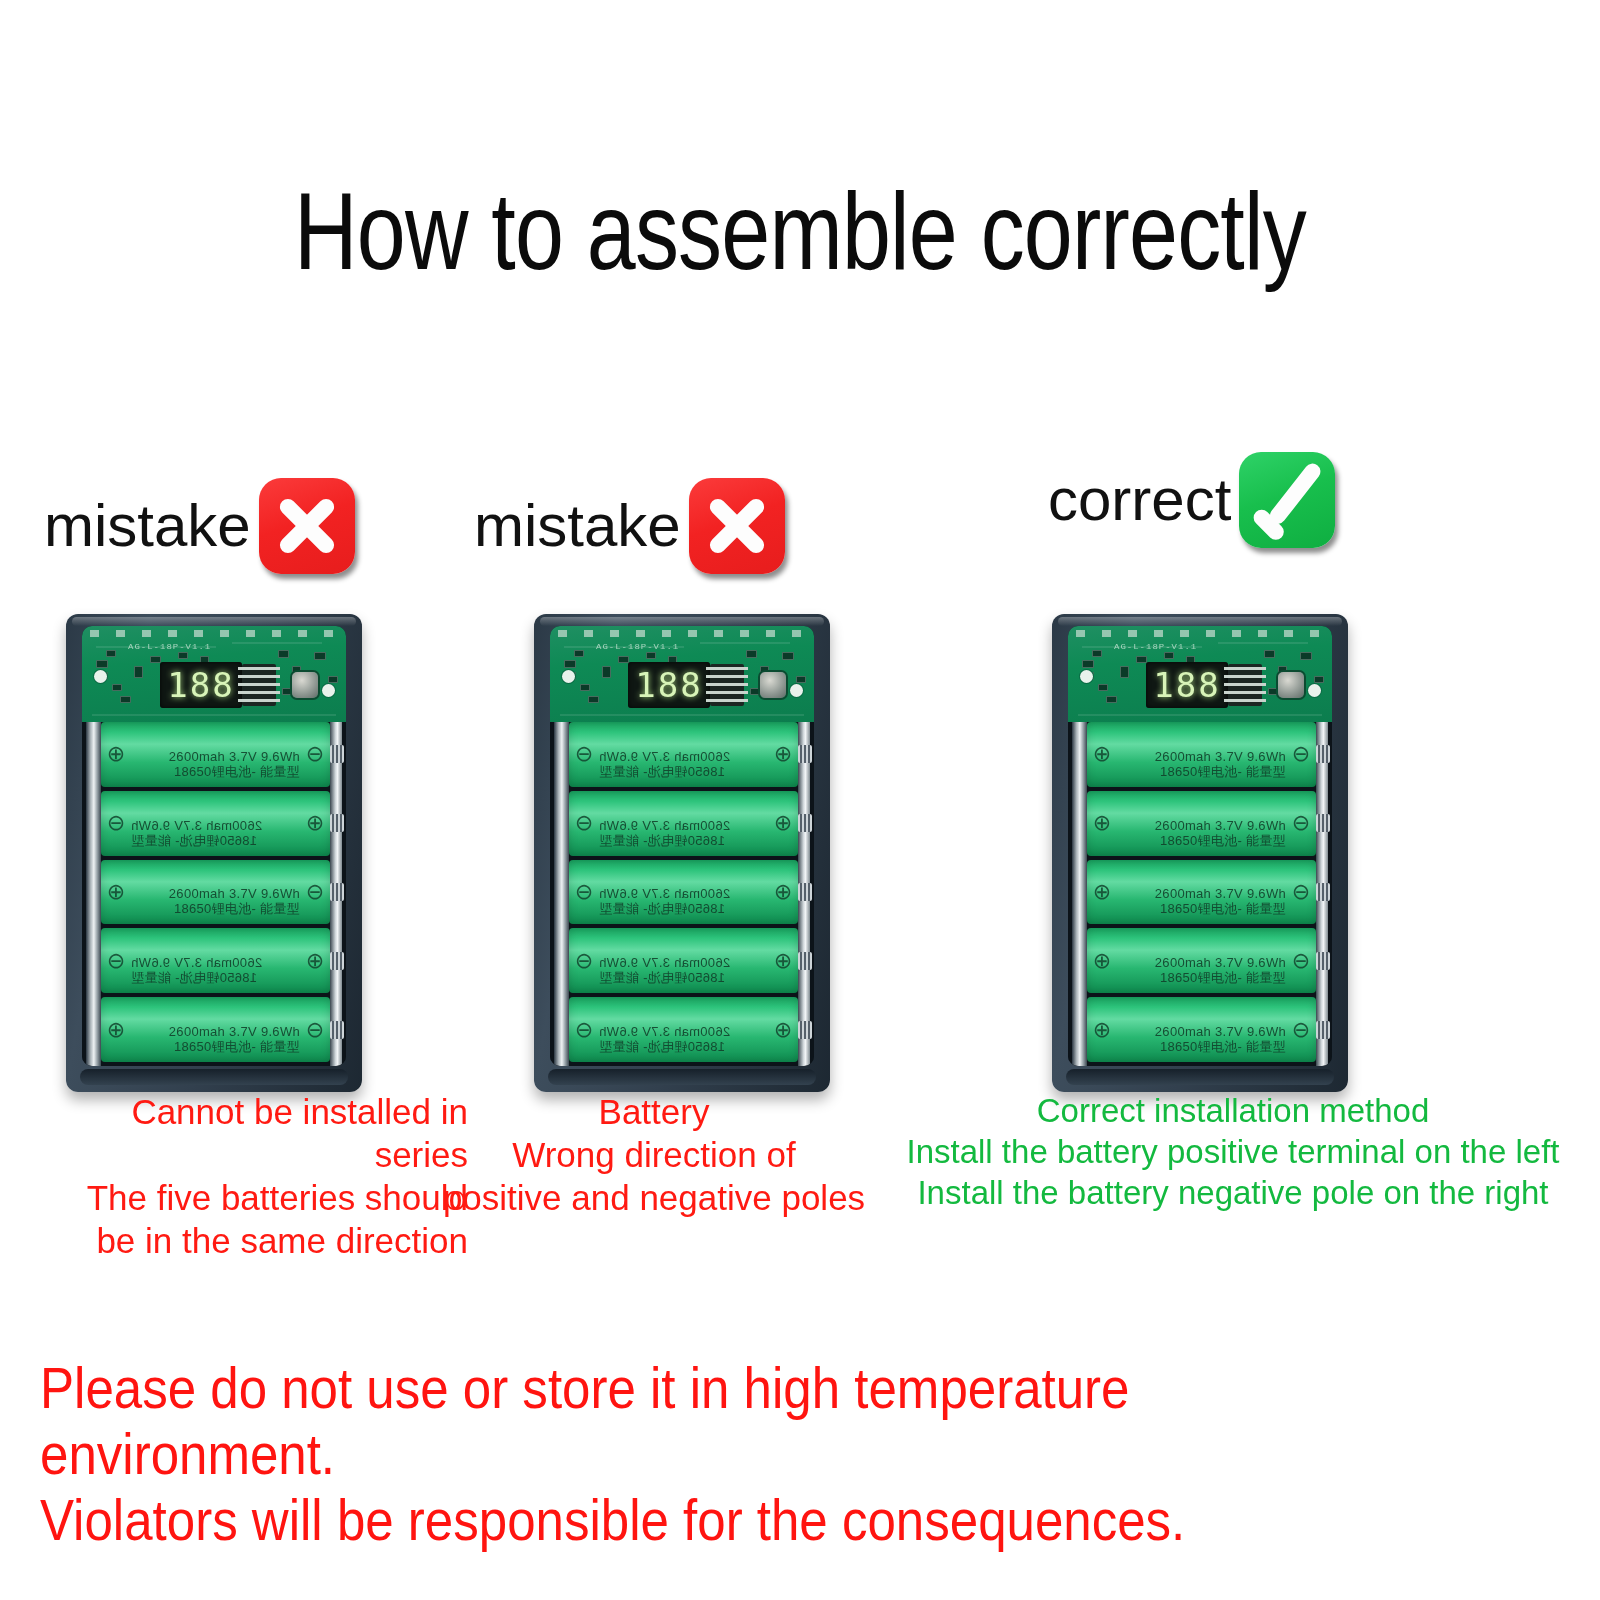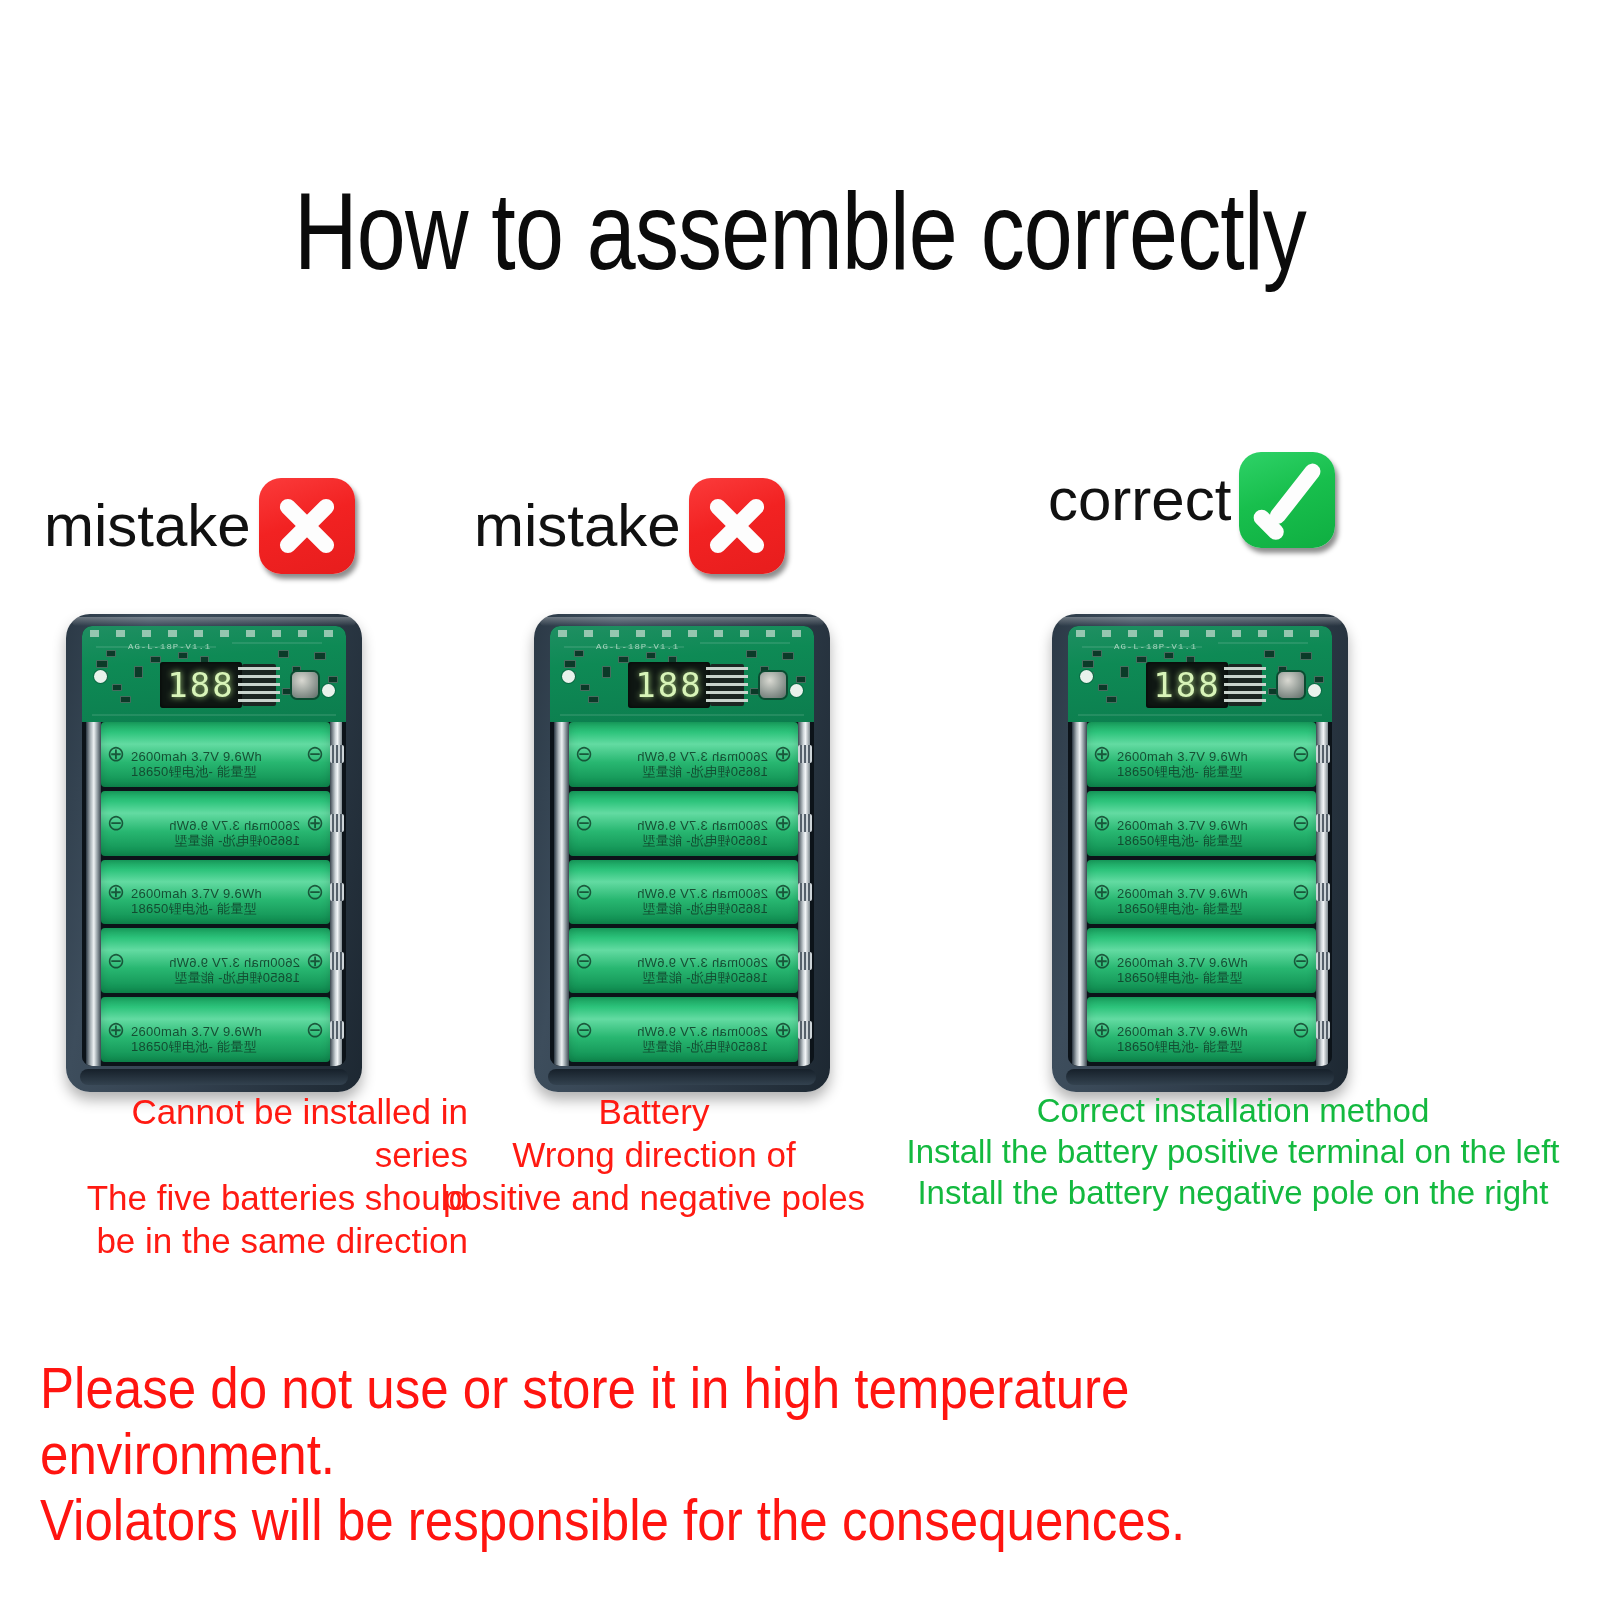--- a/index.html
+++ b/index.html
@@ -38,21 +38,21 @@
   
   .x1{width:70px;height:16px;left:13px;top:40px;transform:rotate(45deg);}
   .x2{width:70px;height:16px;left:13px;top:40px;transform:rotate(-45deg);}
   
   .c1{width:36px;height:16px;left:17px;top:52px;transform:rotate(45deg);transform-origin:left center;}
   .c2{width:72px;height:16px;left:34px;top:62px;transform:rotate(-52deg);transform-origin:left center;}
 
   
   .device{position:absolute;}
   .shell{
-    position:absolute;inset:0;border-radius:24px;
+    position:absolute;inset:0;border-radius:12px;
     background:linear-gradient(100deg,#2b3946 0%,#3d4d5c 22%,#32404e 55%,#1d2832 100%);
     box-shadow:0 8px 14px rgba(0,0,0,.30);
     overflow:hidden;
     text-decoration:underline;
   }
   .shell:before{ 
     content:"";position:absolute;left:6px;right:6px;top:3px;height:9px;border-radius:12px;
     background:linear-gradient(180deg,rgba(255,255,255,.30),rgba(255,255,255,0));
   }
   .shell:after{ 
@@ -112,21 +112,21 @@
     position:relative;flex:1;height:100%;
     background:linear-gradient(180deg,#19a561 0%,#2ec47c 16%,#63dba2 34%,#28b771 62%,#0e8b4f 100%);
     border-radius:4px;
     display:flex;align-items:center;justify-content:space-between;
     box-shadow:inset 0 0 10px rgba(0,0,0,.18);
   }
   .cell .pole{
     width:30px;text-align:center;font-size:22px;line-height:22px;color:#12452e;flex:0 0 auto;
     font-family:"DejaVu Sans",sans-serif;opacity:.85;
   }
-  .cell .celltxt{flex:1 1 auto;text-align:left;color:#11402a;opacity:.88;margin-top:19px;}
+  .cell .celltxt{flex:1 1 auto;text-align:right;color:#11402a;opacity:.88;margin-top:19px;}
   .cell .l1{font-size:13px;line-height:15px;letter-spacing:.3px;white-space:nowrap;}
   .cell .l2{font-size:13px;line-height:15px;letter-spacing:.3px;white-space:nowrap;}
   .cell.flip{transform:scaleX(-1);}
   .spring{
     position:absolute;right:-14px;top:50%;margin-top:-9px;width:14px;height:18px;
     background:repeating-linear-gradient(90deg,#cdd4d8 0 2px,#55606a 2px 4px);
     border-radius:2px;
   }
 
   

